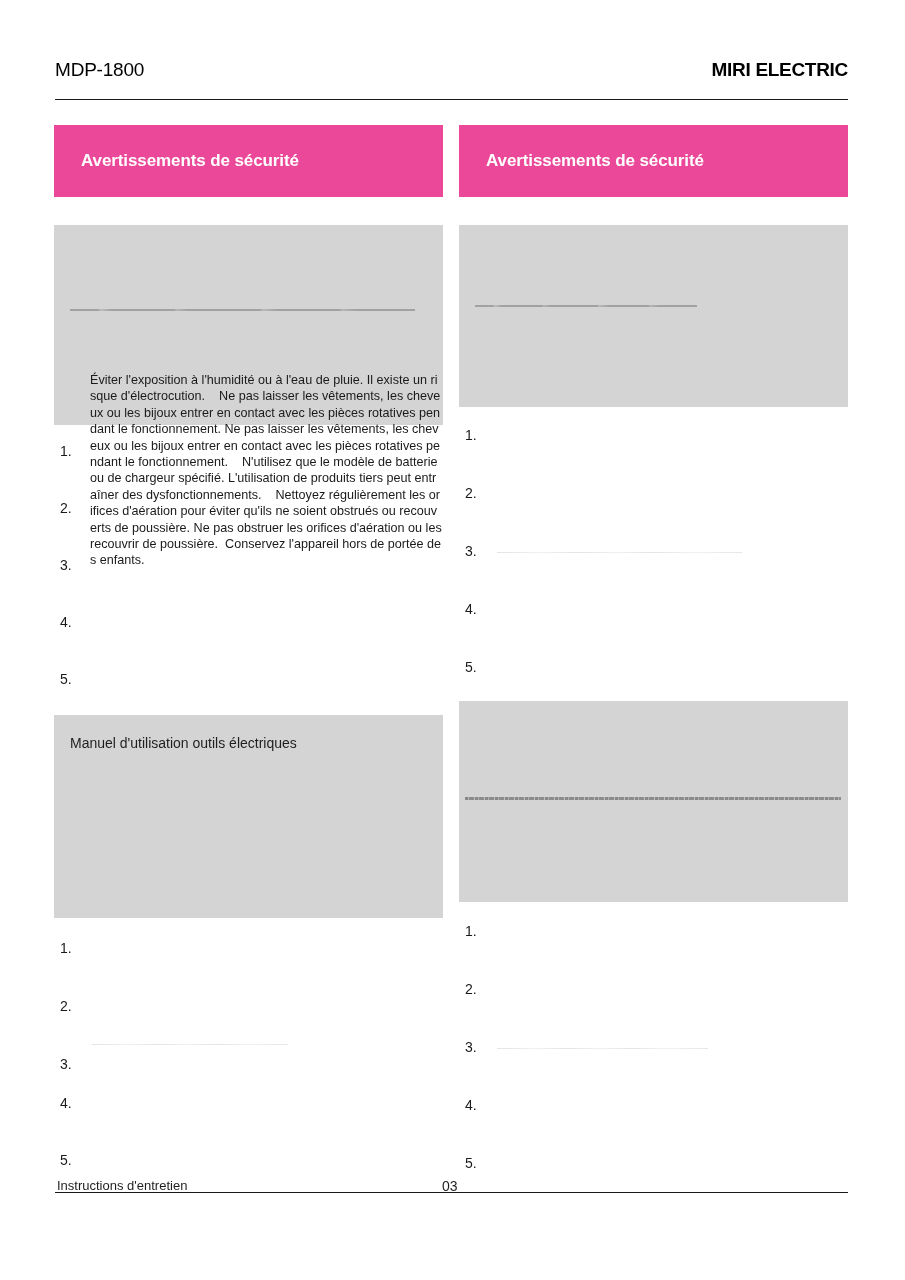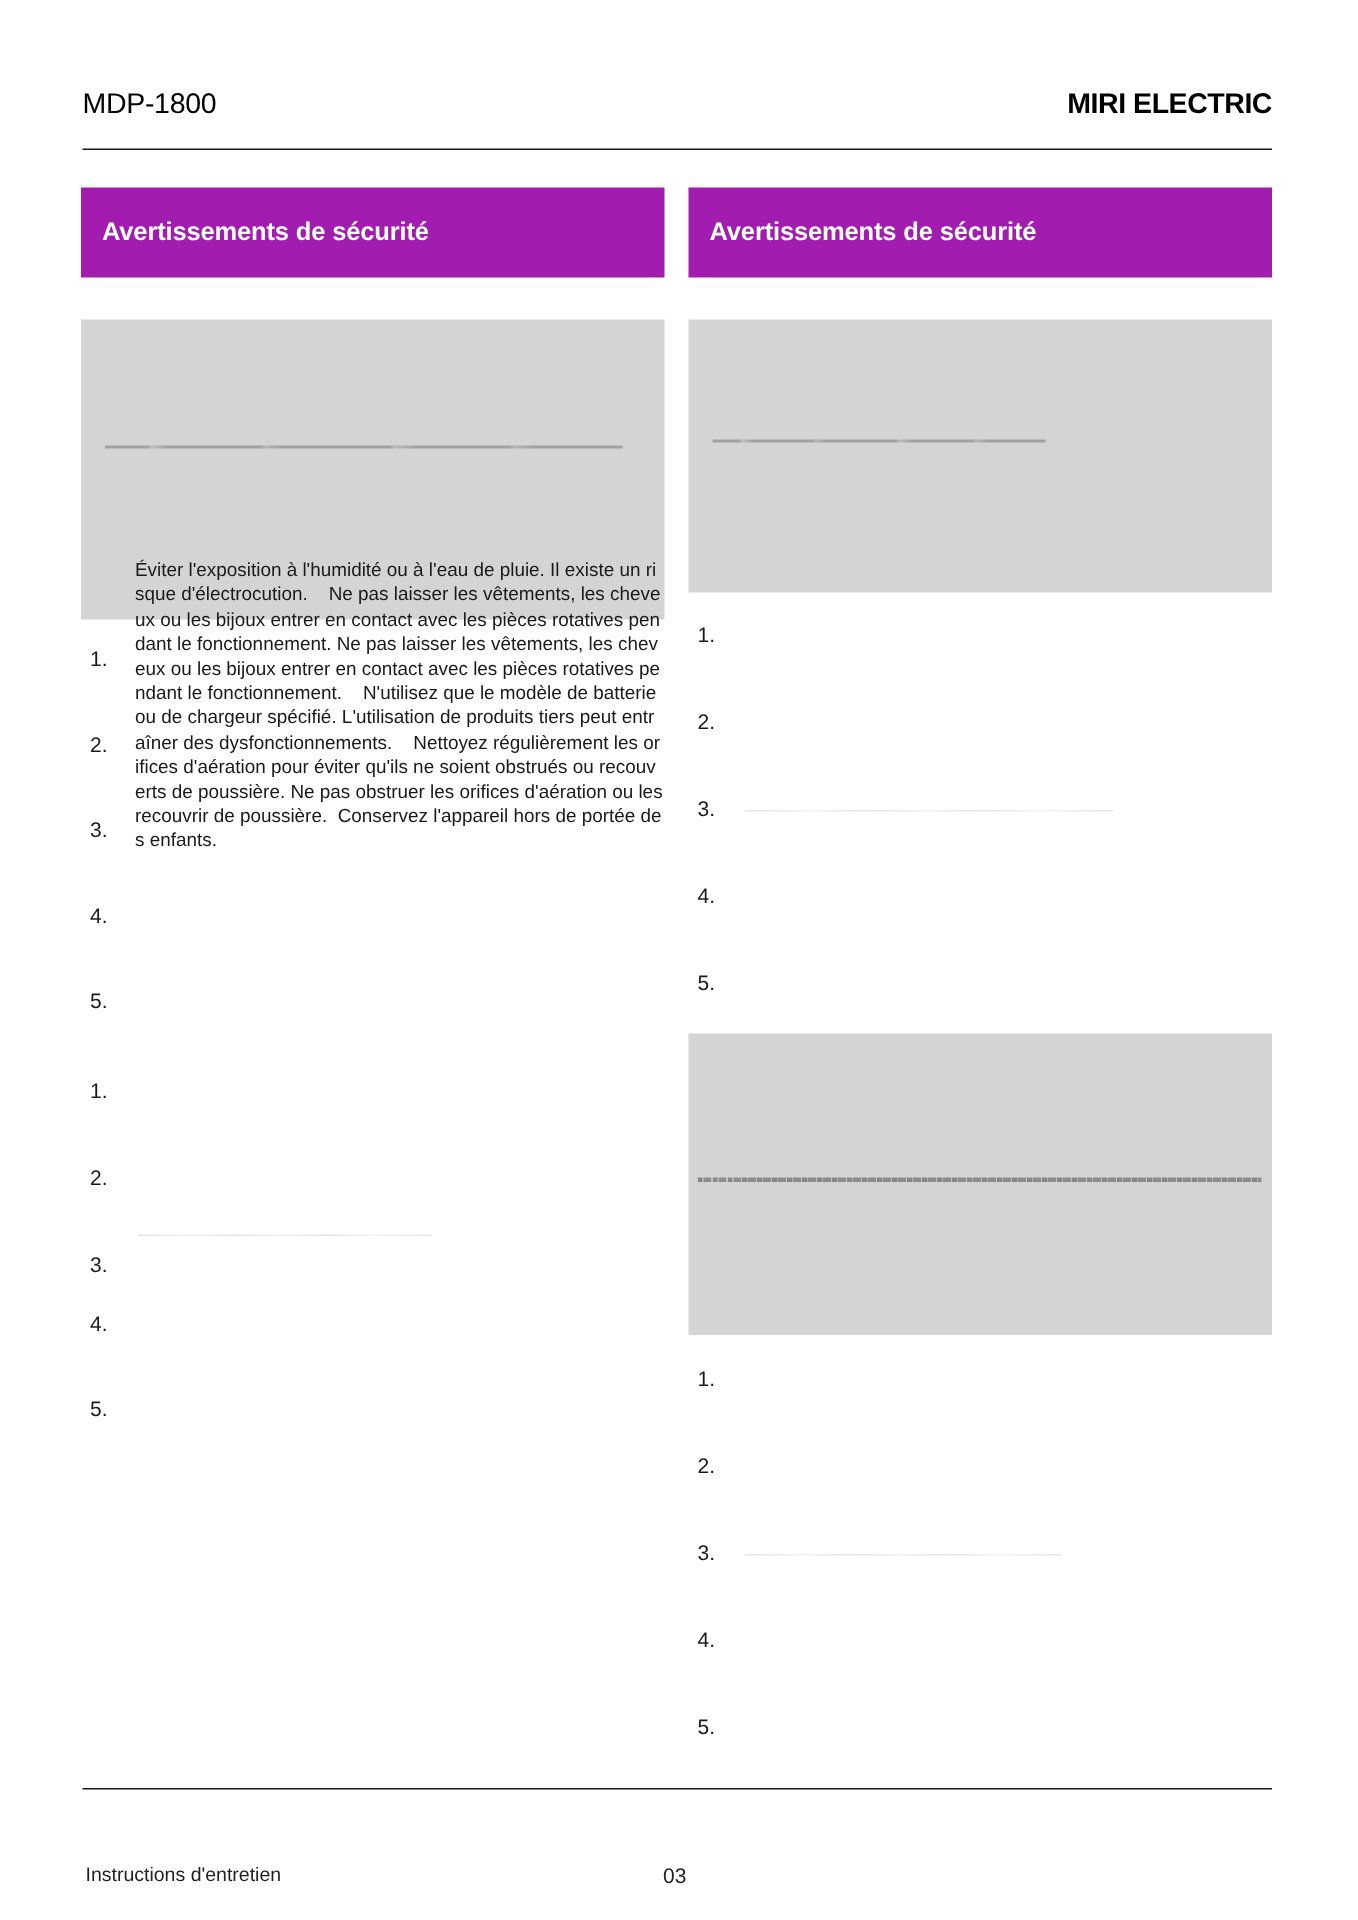--- a/index.html
+++ b/index.html
@@ -66,25 +66,25 @@
     position: absolute;
     top: 0;
     width: 389px;
   }
   .col-left  { left: 54px; }
   .col-right { left: 459px; }
 
   
   .section-bar {
     width: 389px;
-    height: 60px;
-    background: #a21caf;
+    height: 72px;
+    background: #ec4899;
     display: flex;
     align-items: center;
-    padding-left: 14px;
+    padding-left: 27px;
   }
   .section-bar-title {
     color: #ffffff;
     font-size: 17px;
     font-weight: 700;
     letter-spacing: -0.1px;
   }
 
   
   .gray-box {
@@ -185,21 +185,21 @@
     position: absolute;
     left: 55px;
     top: 1192px;
     width: 793px;
     height: 1px;
     background: #1a1a1a;
   }
   .footer {
     position: absolute;
     left: 55px;
-    top: 1242px;
+    top: 1178px;
     width: 793px;
     height: 20px;
     text-align: center;
   }
   .footer-note {
     position: absolute;
     left: 2px;
     top: 0;
     font-size: 13px;
     color: #1f1f1f;
@@ -251,20 +251,23 @@
         <div class="num-item" style="height:57px;">
           <span class="num-marker">4.</span>
           <span class="num-body"></span>
         </div>
         <div class="num-item" style="height:38px;">
           <span class="num-marker">5.</span>
           <span class="num-body"></span>
         </div>
       </div>
 
+      <div class="gray-box" style="height:203px; margin-top:6px;">
+        <div class="gray-box-label">Manuel d'utilisation outils électriques</div>
+      </div>
 
       <div class="num-list" style="margin-top:22px;">
         <div class="num-item" style="height:58px;">
           <span class="num-marker">1.</span>
           <span class="num-body"></span>
         </div>
         <div class="num-item" style="height:58px;">
           <span class="num-marker">2.</span>
           <span class="num-body"></span>
         </div>

